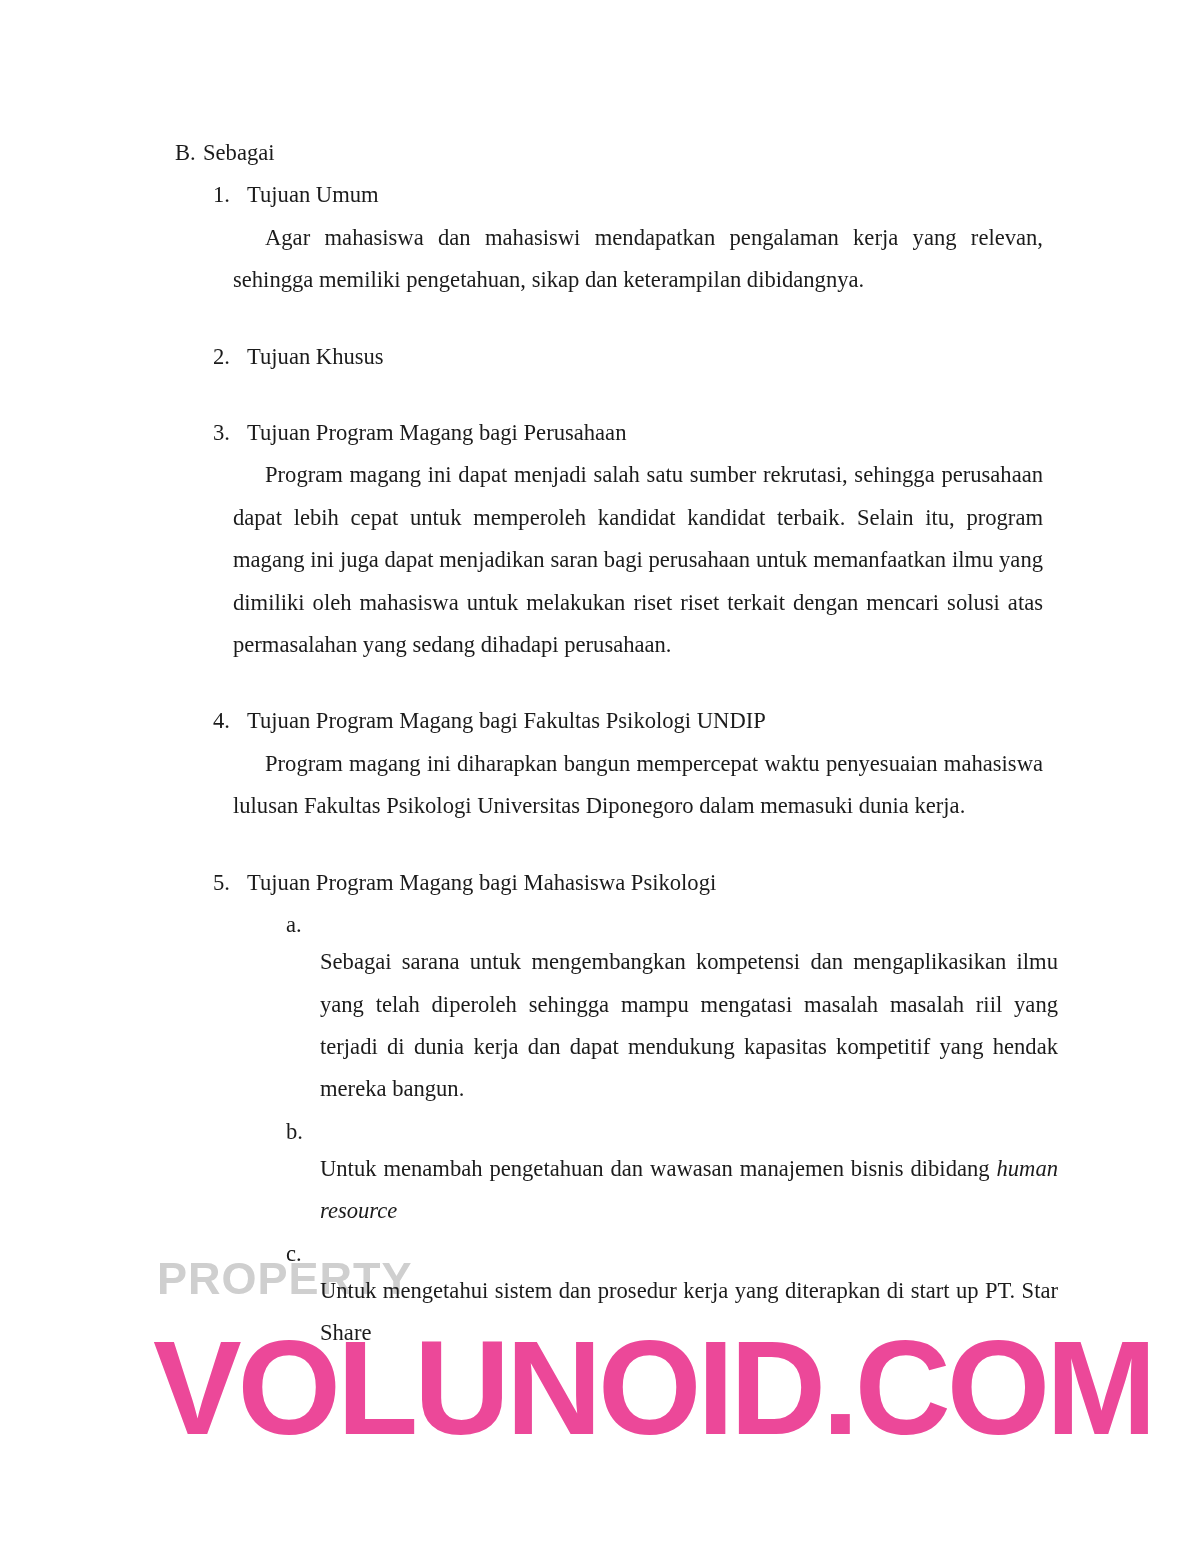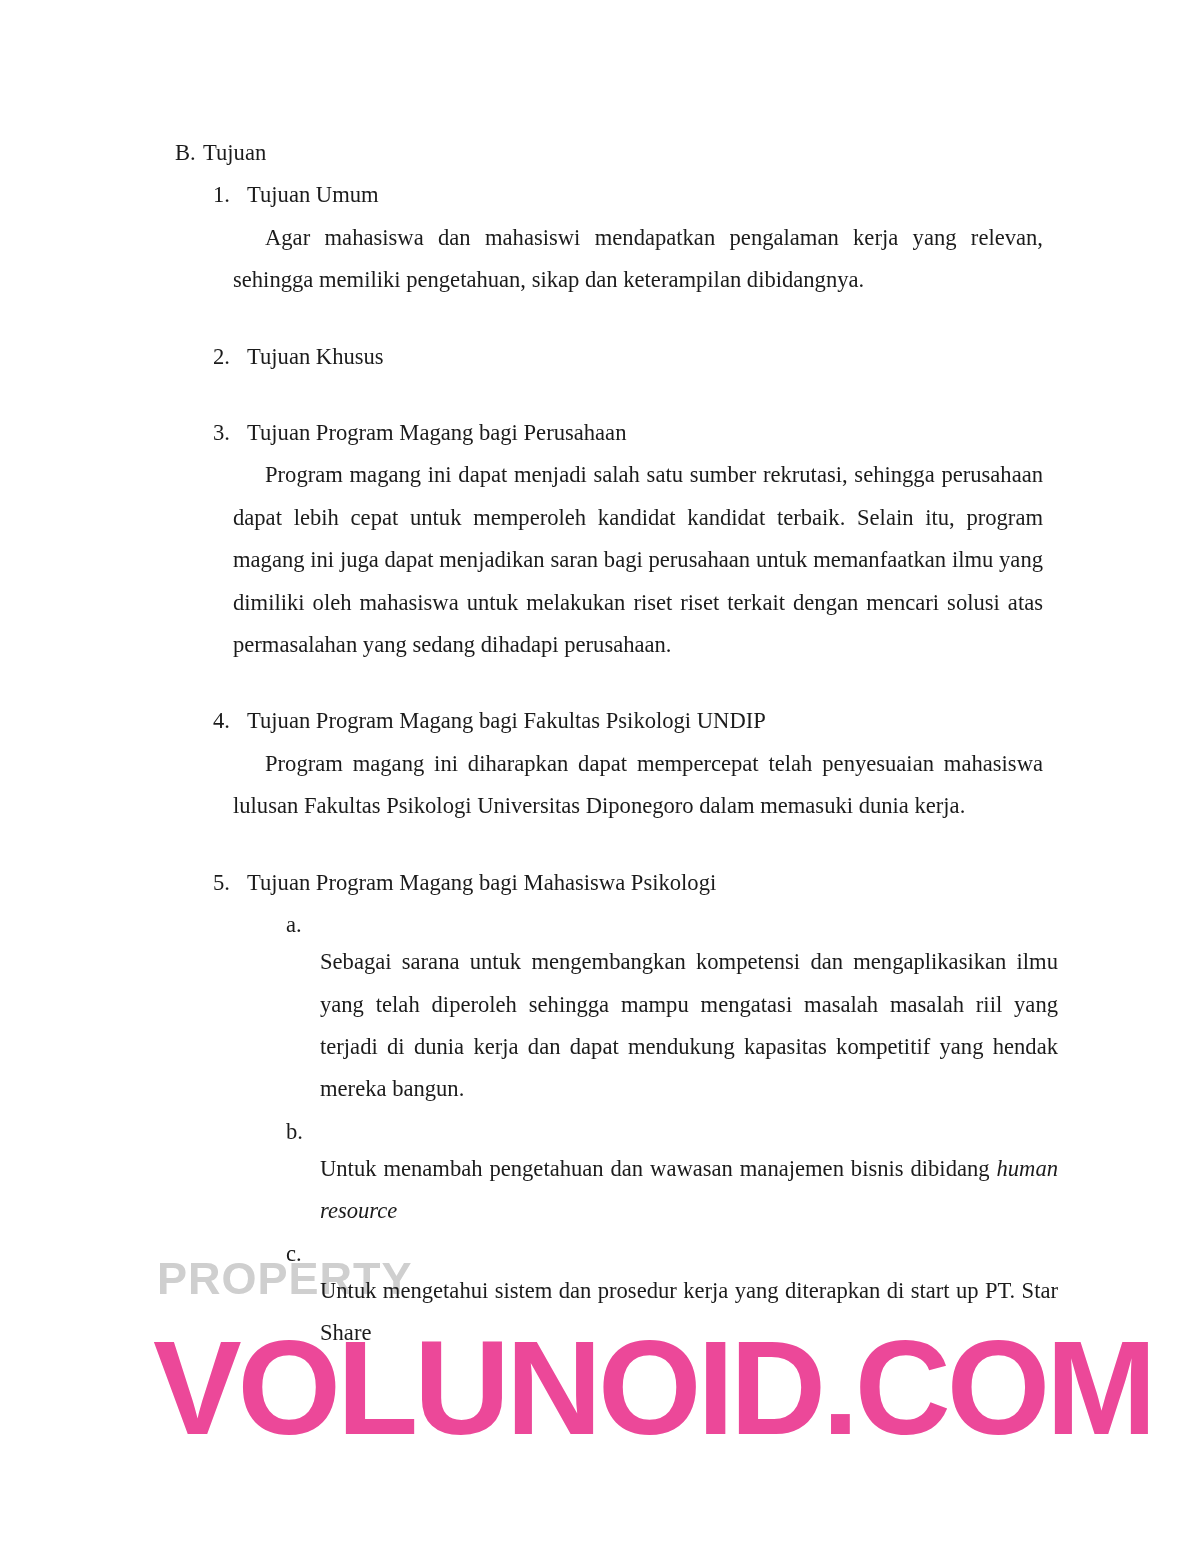--- a/index.html
+++ b/index.html
@@ -100,21 +100,21 @@
 
 <div class="page">
 
   <div class="watermark wm-property" style="color:#cfcfcf">PROPERTY</div>
   <div class="watermark wm-volunoid" style="color:#ec4899">VOLUNOID.COM</div>
 
   <div class="content">
 
     <div class="heading-b">
       <span class="marker">B.</span>
-      <span>Tujuan</span>
+      <span>Sebagai</span>
     </div>
 
     <div class="section">
       <div class="sec-head">
         <span class="marker">1.</span>
         <span>Tujuan Umum</span>
       </div>
       <div class="para">Agar mahasiswa dan mahasiswi mendapatkan pengalaman kerja yang relevan, sehingga memiliki pengetahuan, sikap dan keterampilan dibidangnya.</div>
     </div>
 
@@ -131,21 +131,21 @@
         <span>Tujuan Program Magang bagi Perusahaan</span>
       </div>
       <div class="para">Program magang ini dapat menjadi salah satu sumber rekrutasi, sehingga perusahaan dapat lebih cepat untuk memperoleh kandidat kandidat terbaik. Selain itu, program magang ini juga dapat menjadikan saran bagi perusahaan untuk memanfaatkan ilmu yang dimiliki oleh mahasiswa untuk melakukan riset riset terkait dengan mencari solusi atas permasalahan yang sedang dihadapi perusahaan.</div>
     </div>
 
     <div class="section gap">
       <div class="sec-head">
         <span class="marker">4.</span>
         <span>Tujuan Program Magang bagi Fakultas Psikologi UNDIP</span>
       </div>
-      <div class="para">Program magang ini diharapkan dapat mempercepat telah penyesuaian mahasiswa lulusan Fakultas Psikologi Universitas Diponegoro dalam memasuki dunia kerja.</div>
+      <div class="para">Program magang ini diharapkan bangun mempercepat waktu penyesuaian mahasiswa lulusan Fakultas Psikologi Universitas Diponegoro dalam memasuki dunia kerja.</div>
     </div>
 
     <div class="section gap">
       <div class="sec-head">
         <span class="marker">5.</span>
         <span>Tujuan Program Magang bagi Mahasiswa Psikologi</span>
       </div>
 
       <div class="subitem">
         <span class="marker">a.</span>

